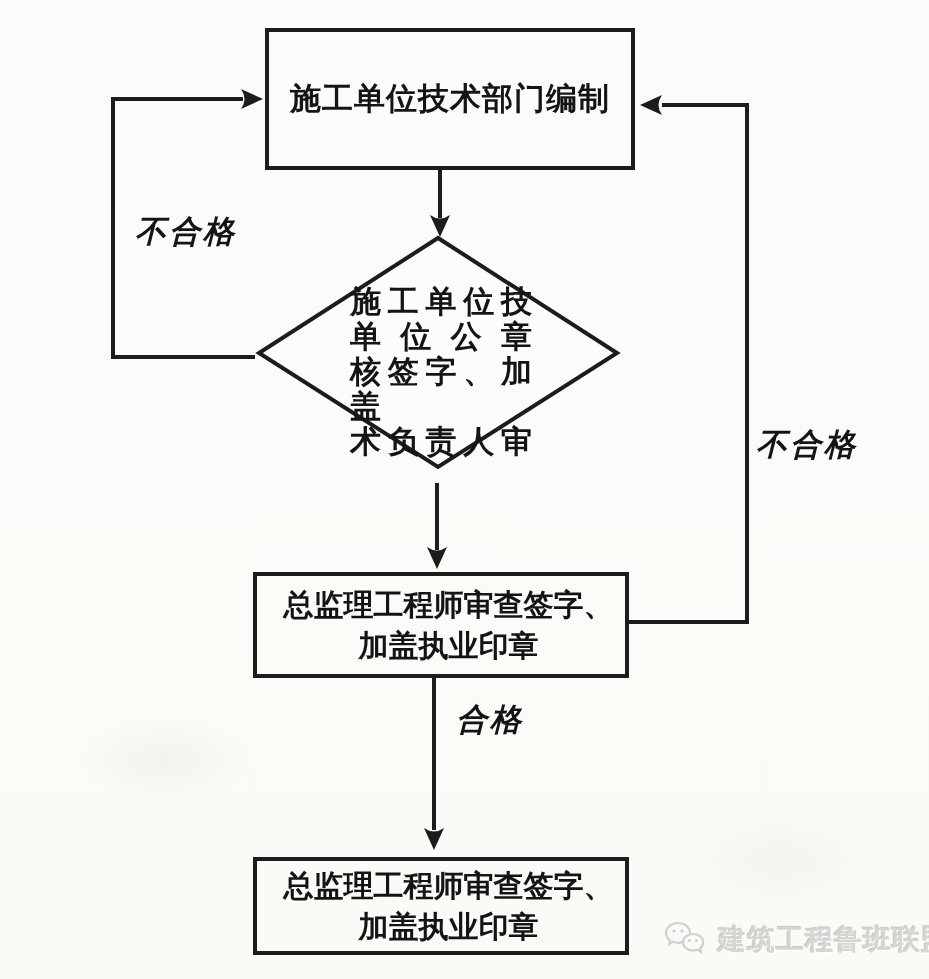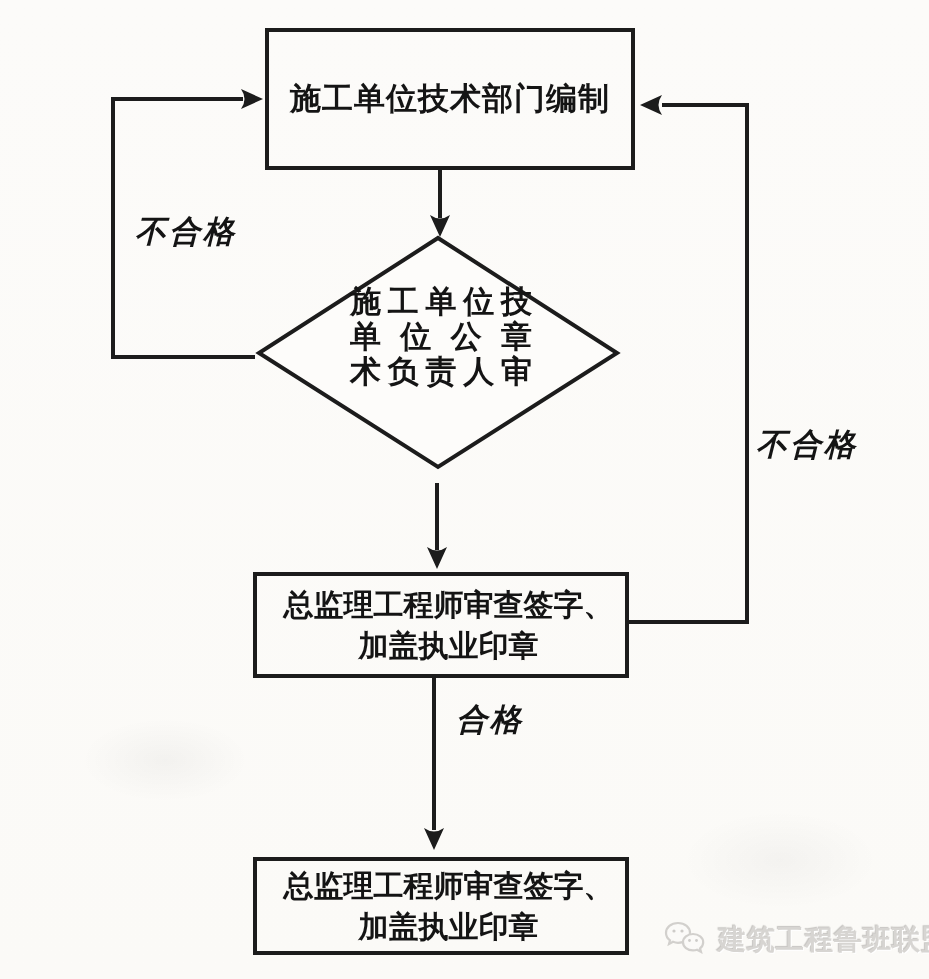--- a/index.html
+++ b/index.html
@@ -94,20 +94,21 @@
     </g>
   </svg>
 
   <div class="box" id="top-box">
     <div class="box-text">施工单位技术部门编制</div>
   </div>
 
   <div class="diamond-text">
     <span class="dline">施工单位技</span>
     <span class="dline">单位公章</span>
+    <span class="dline">核签字、加盖</span>
     <span class="dline">术负责人审</span>
   </div>
 
   <div class="box" id="review-box">
     <div class="two-line">总监理工程师审查签字、</div>
     <div class="two-line">加盖执业印章</div>
   </div>
 
   <div class="box" id="final-box">
     <div class="two-line">总监理工程师审查签字、</div>

